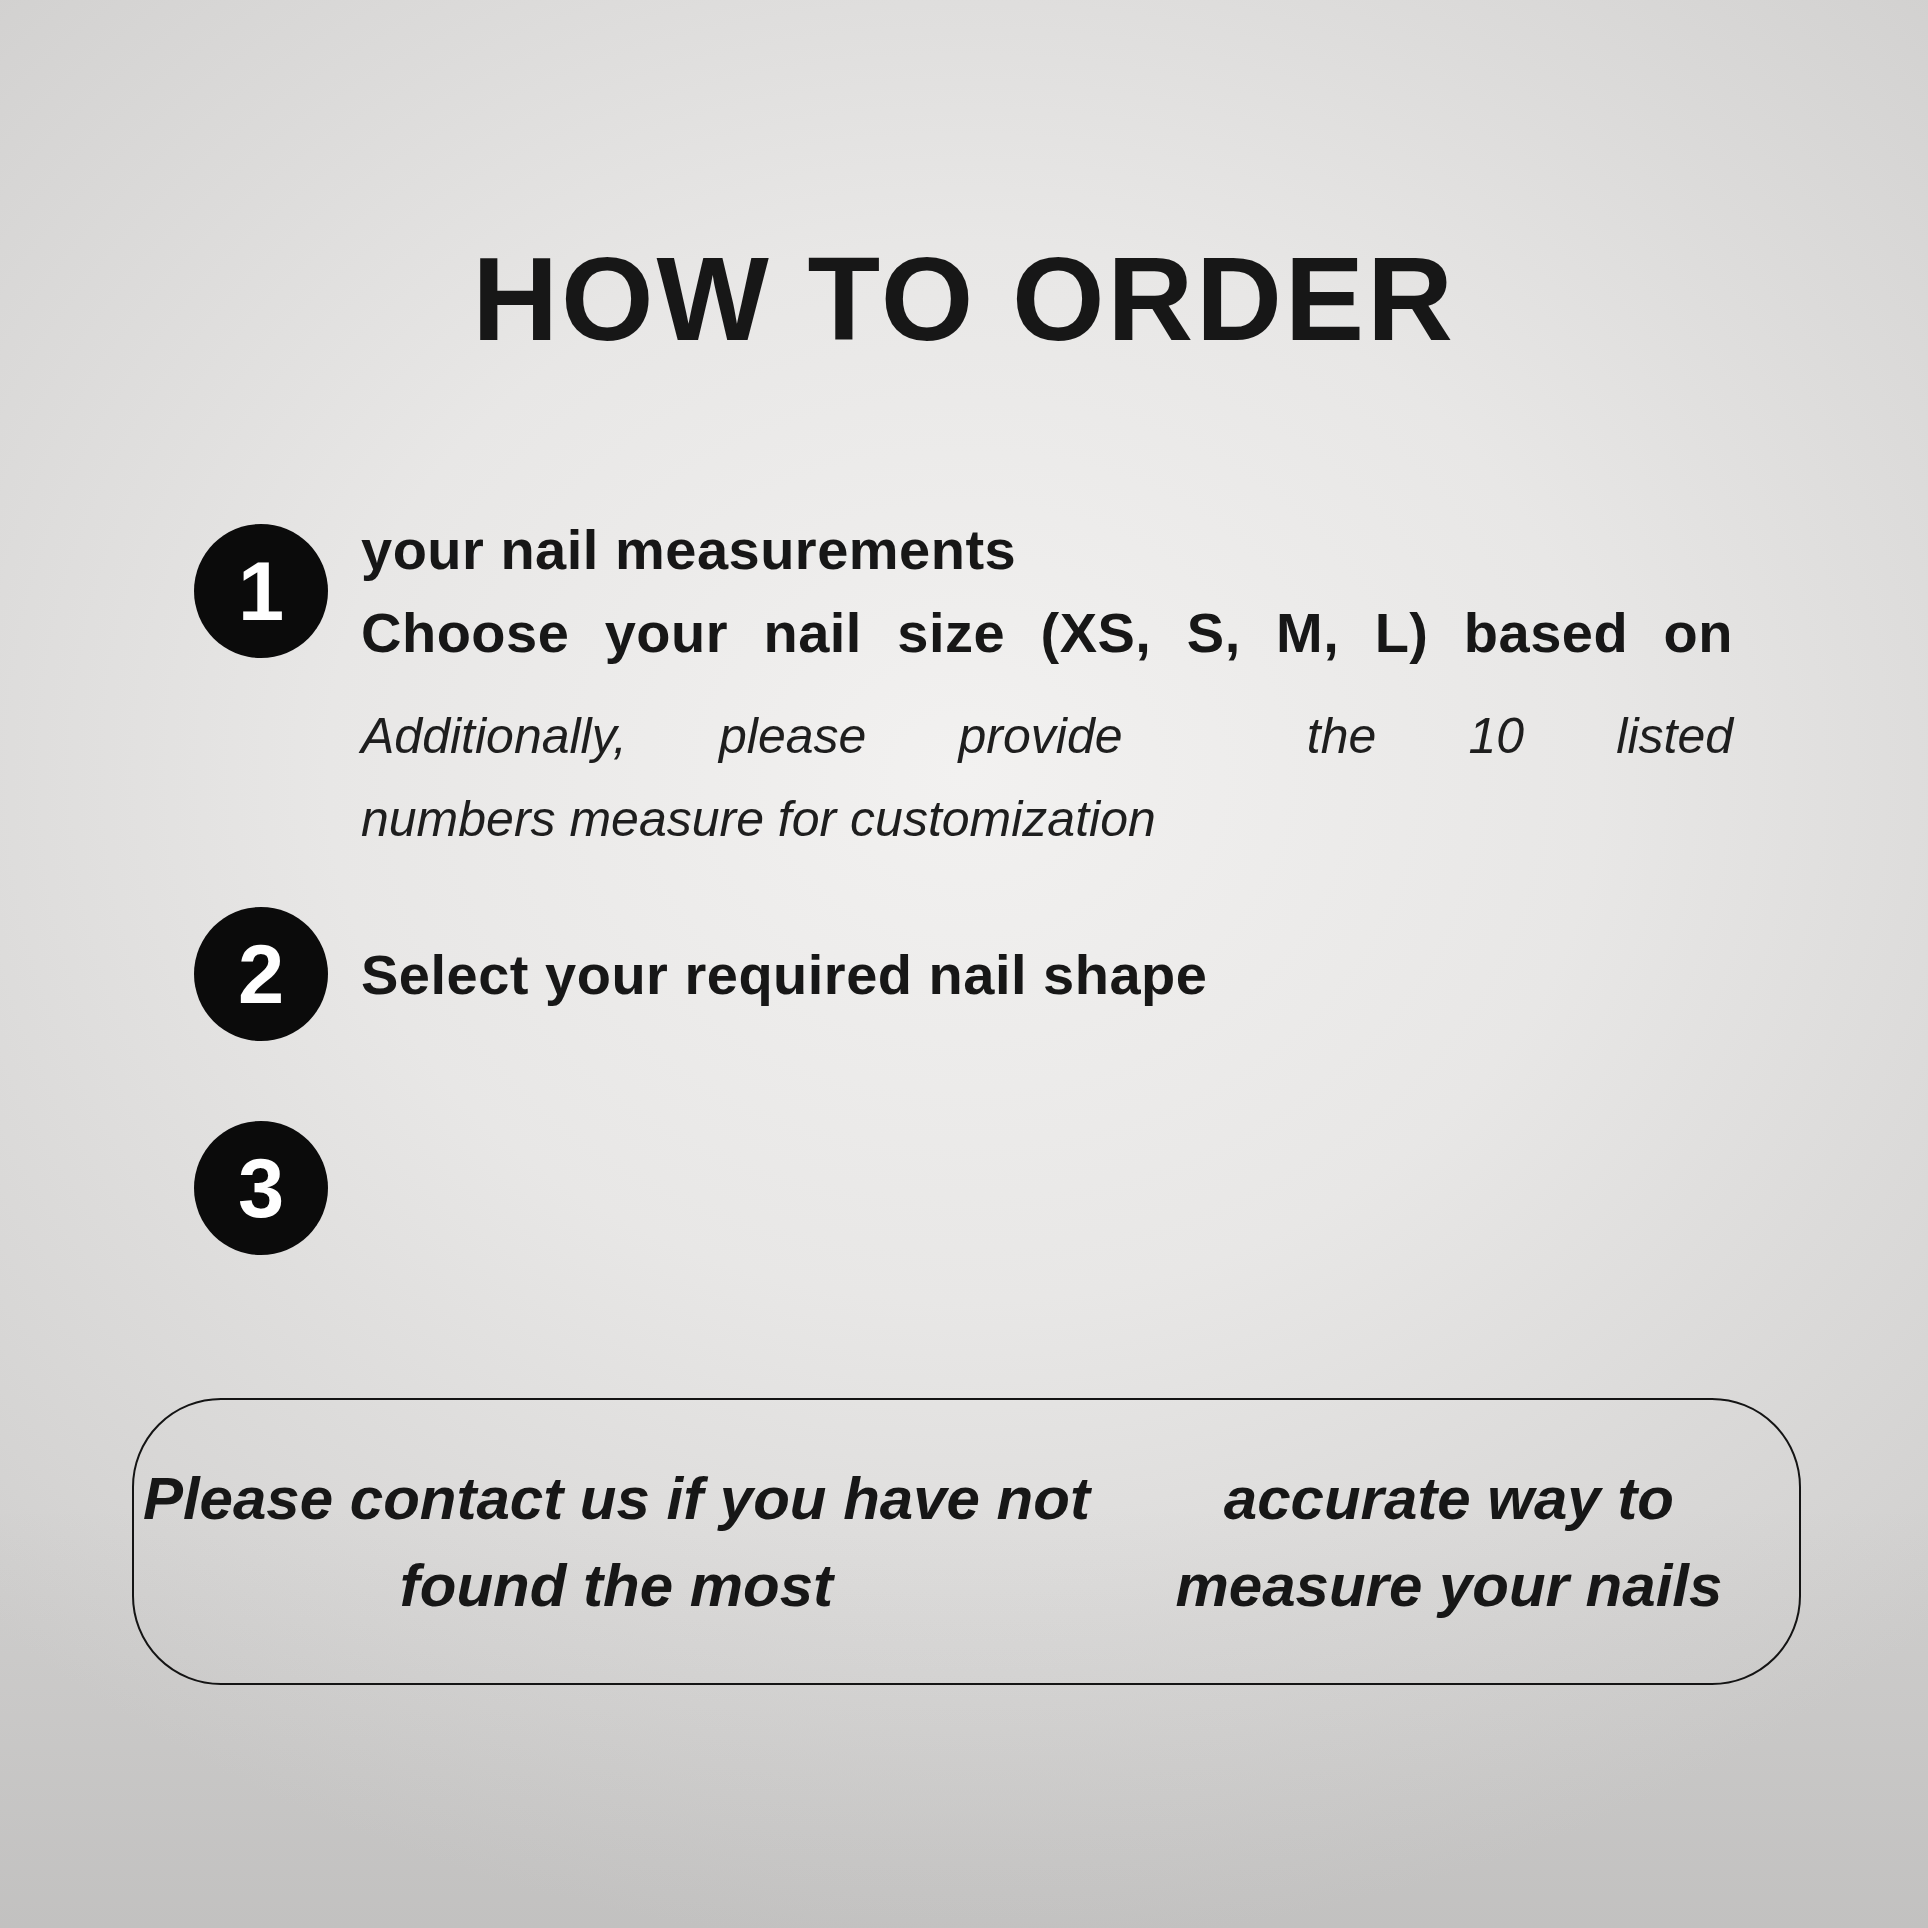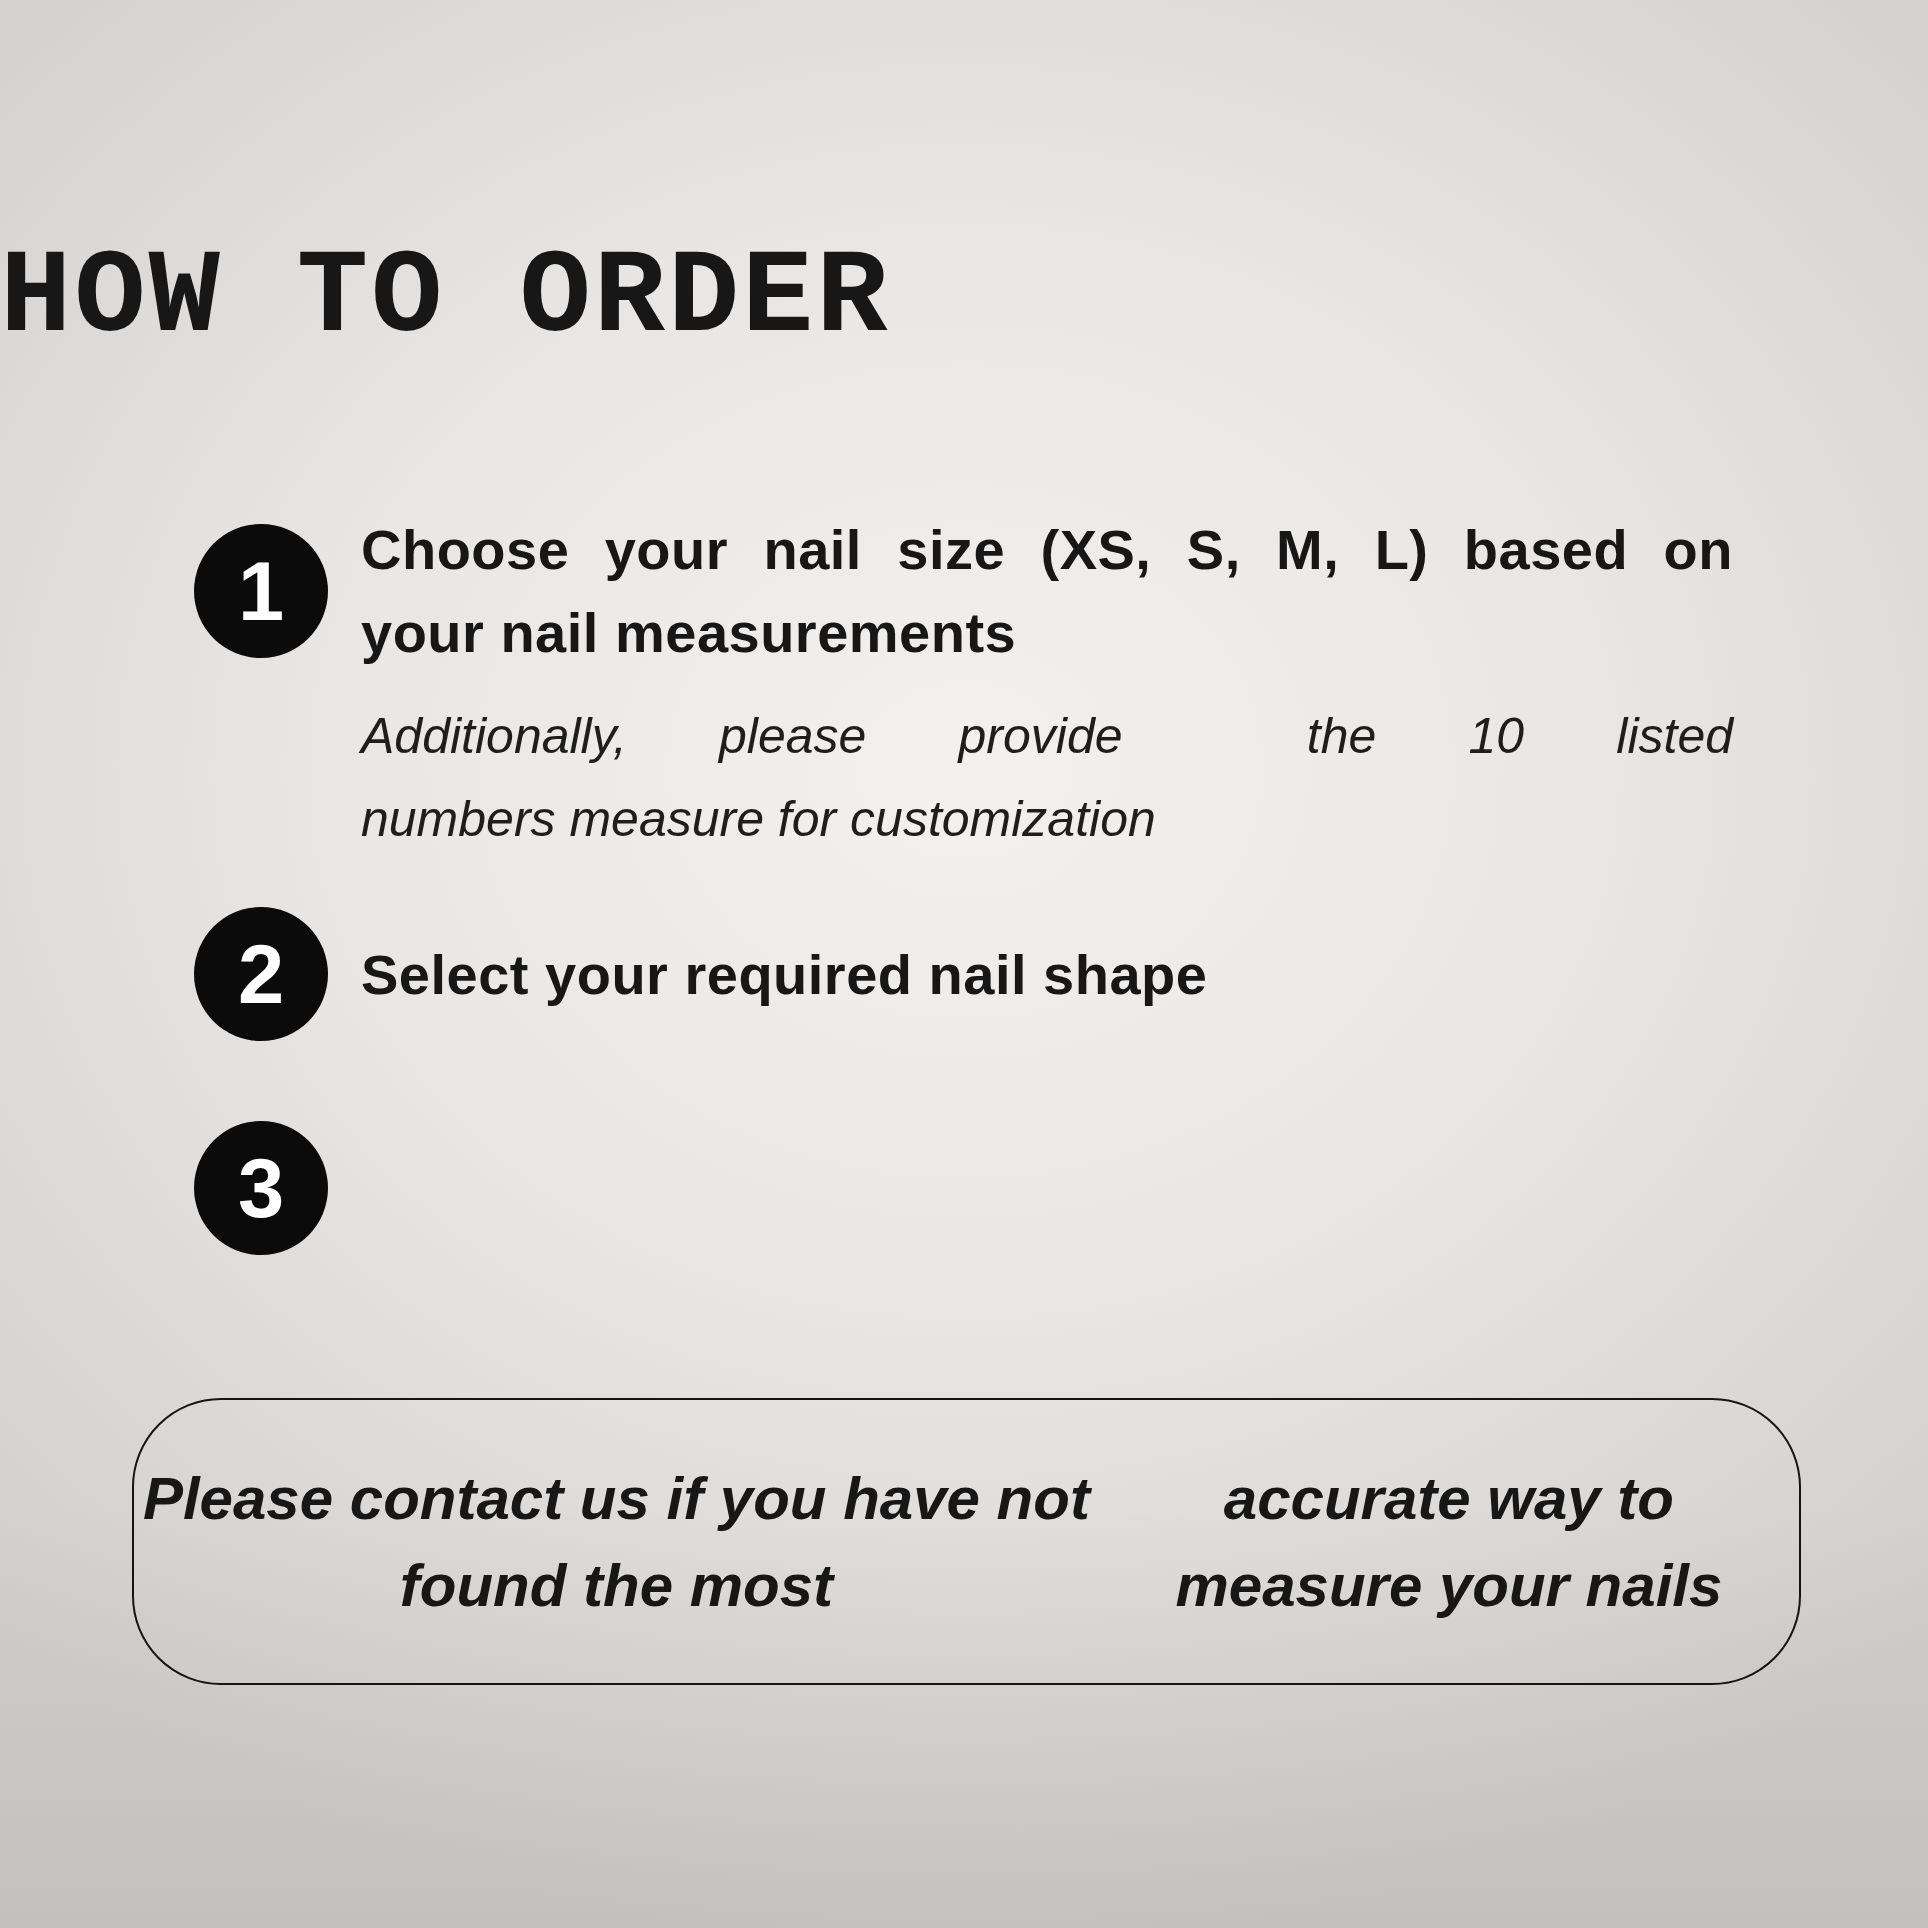--- a/index.html
+++ b/index.html
@@ -22,22 +22,22 @@
     font-family: "Liberation Sans", sans-serif;
     color: var(--text, #171717);
   }
 
   .title {
     position: absolute;
     top: 237px;
     left: 0;
     width: 100%;
     margin: 0;
-    text-align: left;
-    font-family: Liberation Mono, monospace;
+    text-align: center;
+    font-family: Liberation Sans, sans-serif;
     font-weight: 700;
     font-size: 119px;
     line-height: 1.05;
     letter-spacing: 2.8px;
     color: var(--text, #171717);
   }
 
   .step {
     position: absolute;
     left: 194px;
@@ -118,22 +118,22 @@
 
 <div class="canvas">
 
   <h1 class="title">HOW TO ORDER</h1>
 
   <section class="step step-1">
     <div class="circle">
       <span>1</span>
     </div>
     <div class="step-text">
+      <p class="bold">your nail measurements</p>
       <p class="bold justify">Choose your nail size (XS, S, M, L) based on</p>
-      <p class="bold">your nail measurements</p>
       <p class="note justify note-first">Additionally, please provide &nbsp;the 10 listed</p>
       <p class="note">numbers measure for customization</p>
     </div>
   </section>
 
   <section class="step step-2">
     <div class="circle">
       <span>2</span>
     </div>
     <div class="step-text">

